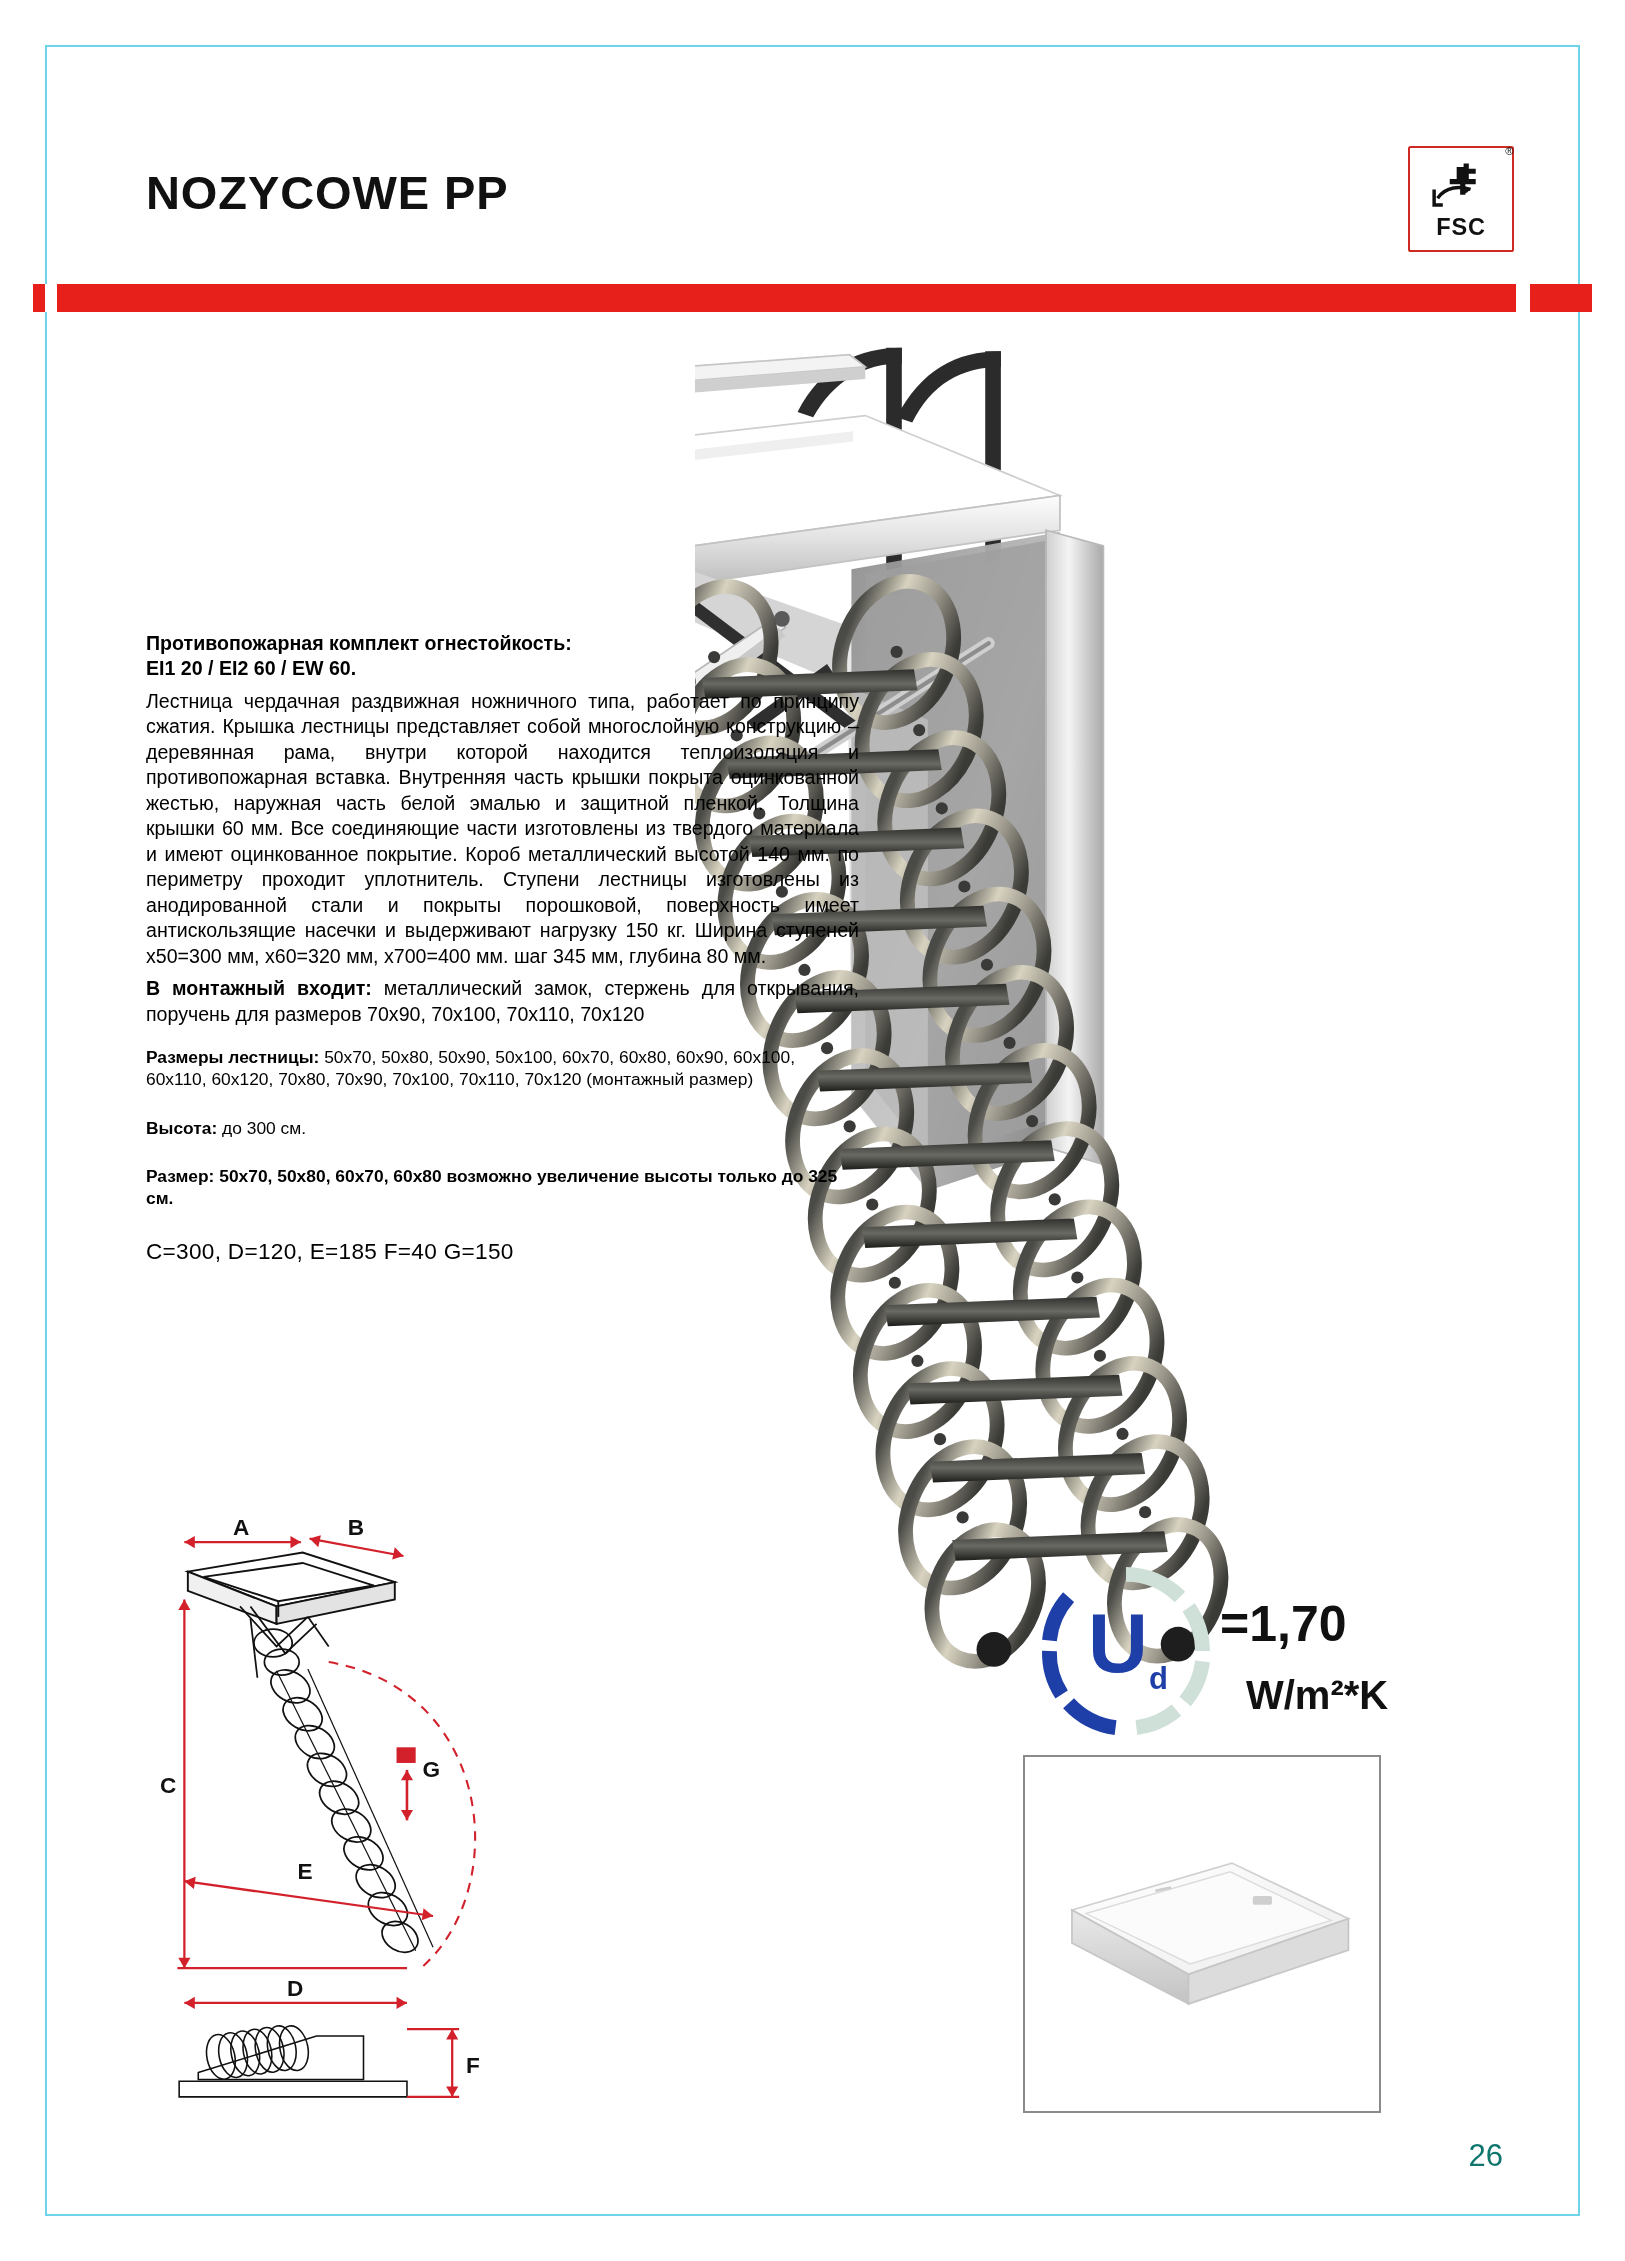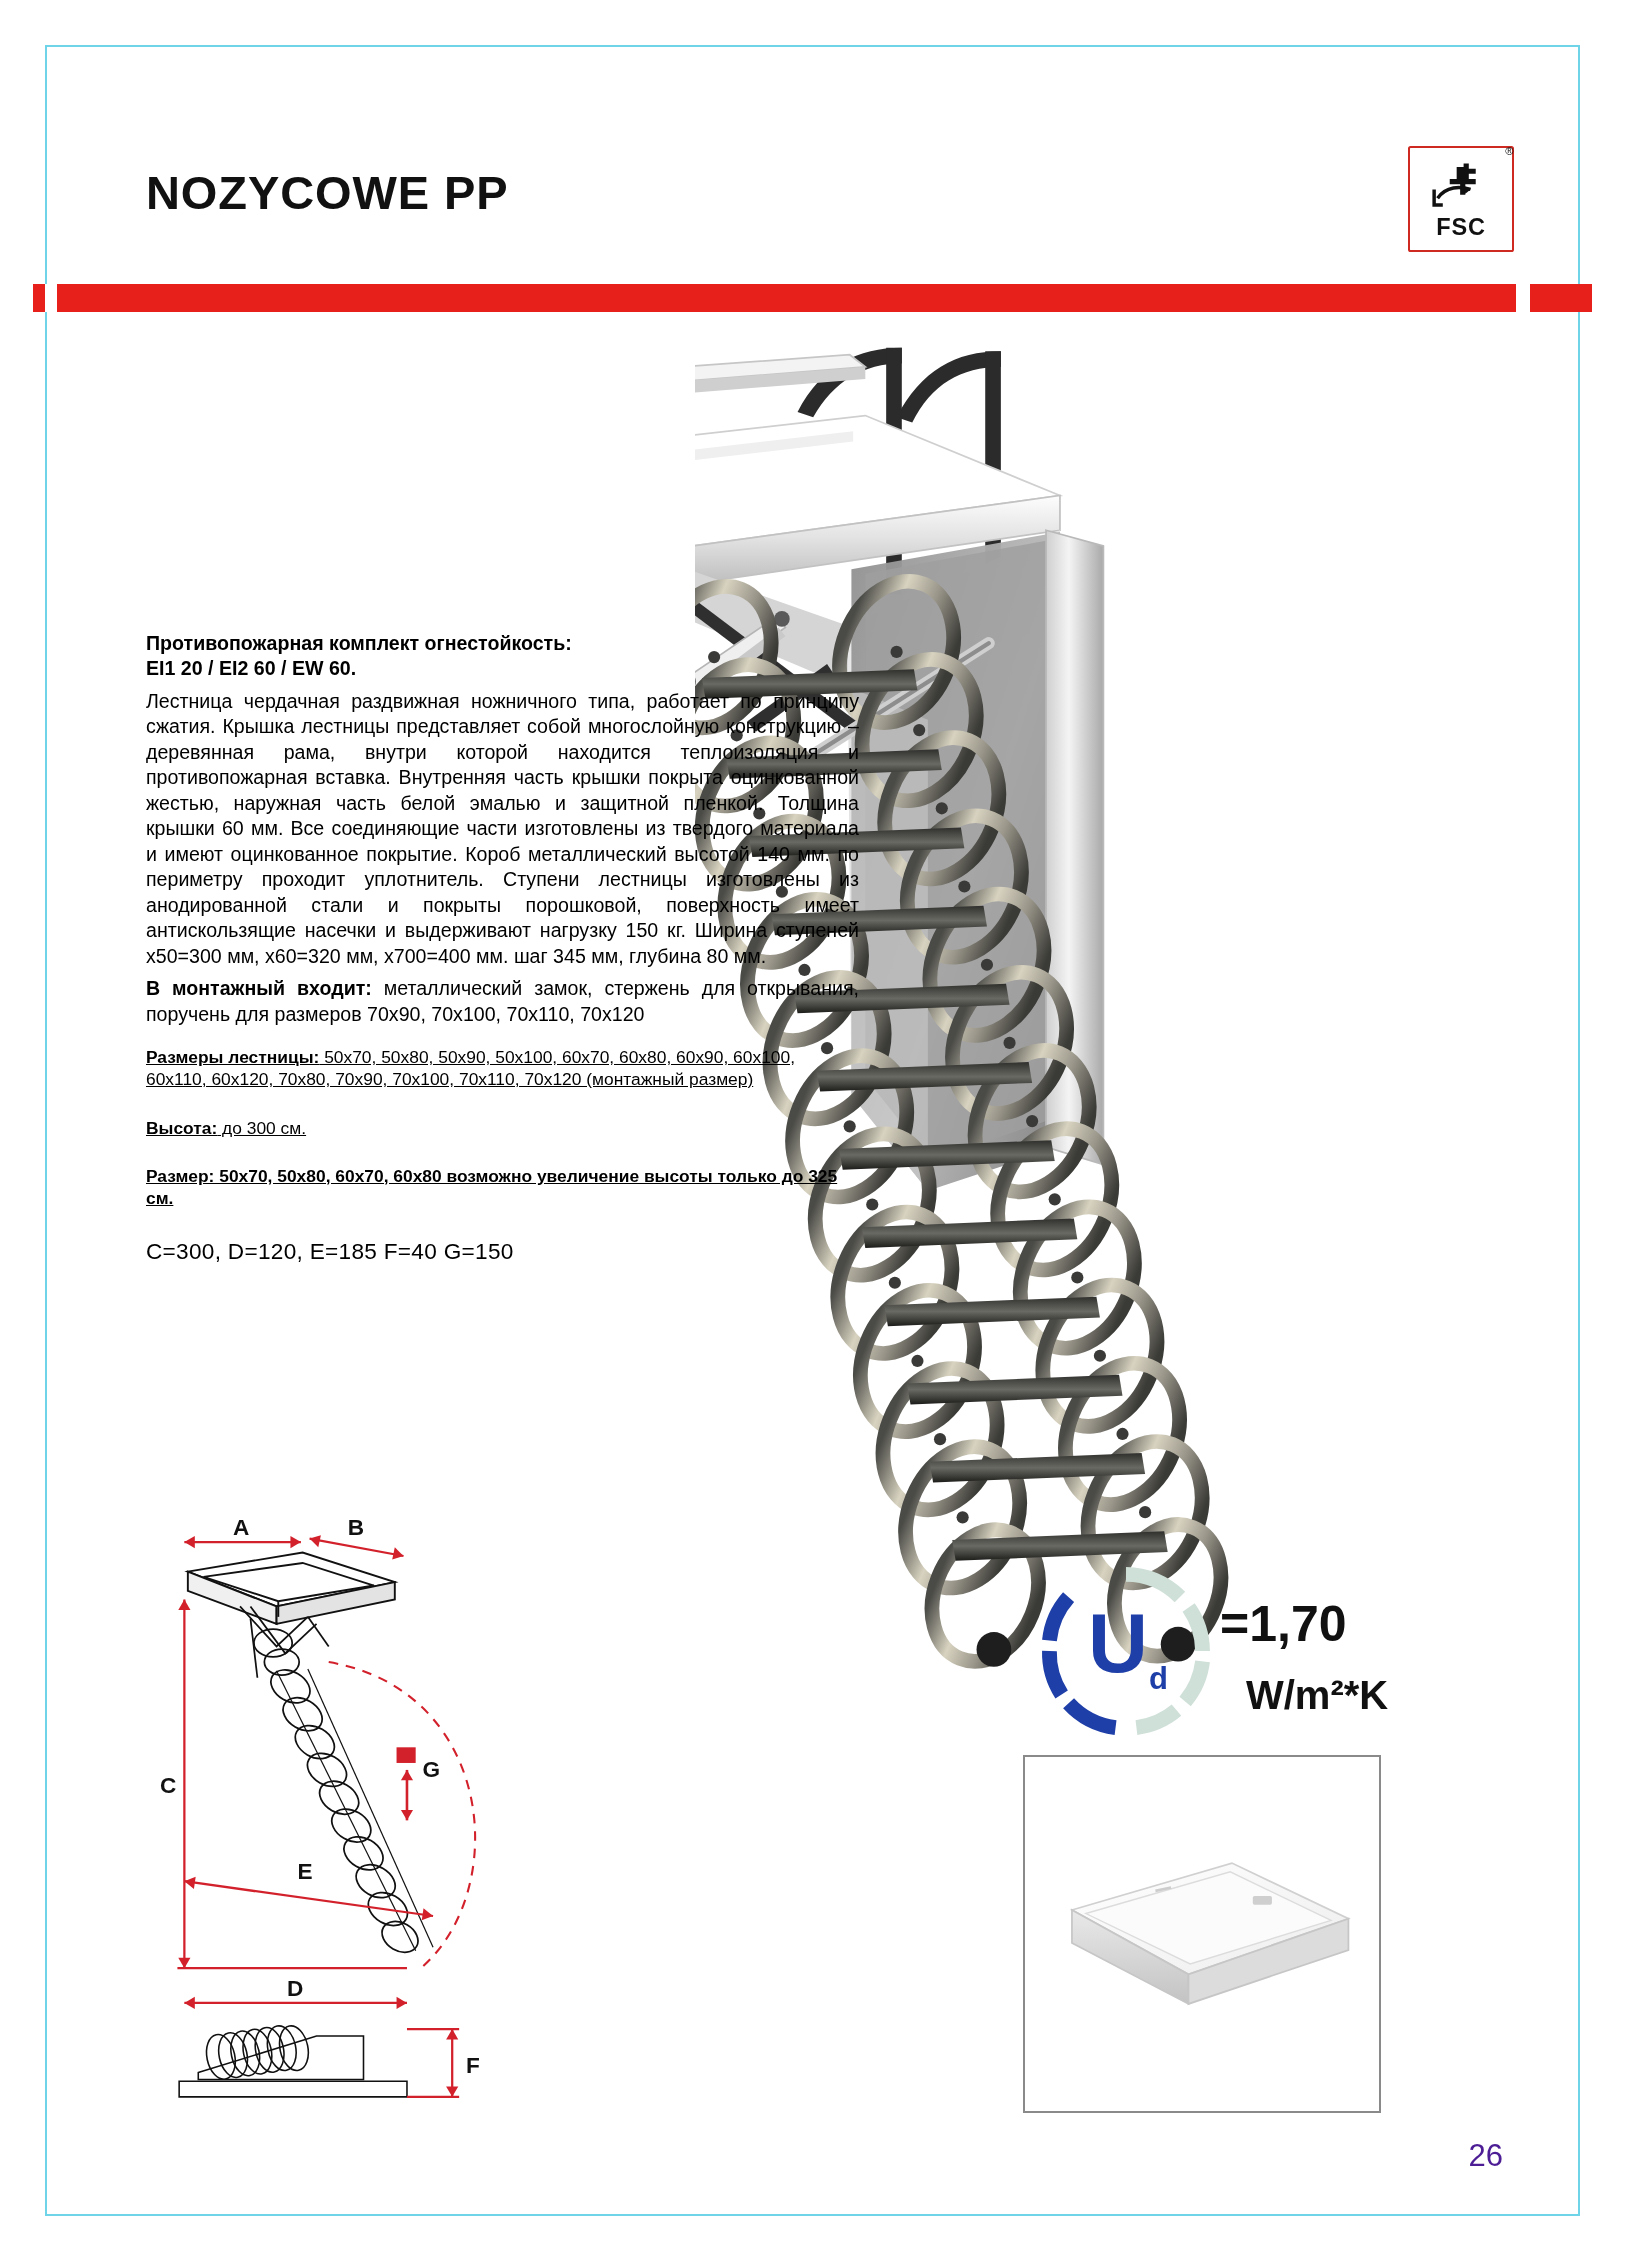--- a/index.html
+++ b/index.html
@@ -104,21 +104,20 @@
     font-size: 19.6px;
     line-height: 1.30;
     text-align: justify;
     margin-top: 7px;
   }
   .t-body.j { text-align: justify; text-align-last: left; }
   .t-small {
     font-size: 17.4px;
     line-height: 1.28;
     text-align: left;
-    text-decoration: underline;
   }
   .t-small b { font-weight: bold; }
   .spacer-22 { height: 19px; }
   .spacer-30 { height: 26px; }
   .dims-line {
     font-size: 22.6px;
     margin-top: 29.5px;
     letter-spacing: 0.3px;
   }
 
@@ -171,21 +170,21 @@
     border: 2.6px solid #8a8a8a;
     background: #fff;
     box-sizing: border-box;
   }
 
   
   .page-number {
     position: absolute;
     right: 122px; bottom: 87px;
     font-size: 31px;
-    color: #4c1d95;
+    color: #0f766e;
   }
 
   
   .tech-drawing {
     position: absolute;
     left: 146px; top: 1516px;
     width: 435px; height: 600px;
   }
 
   

